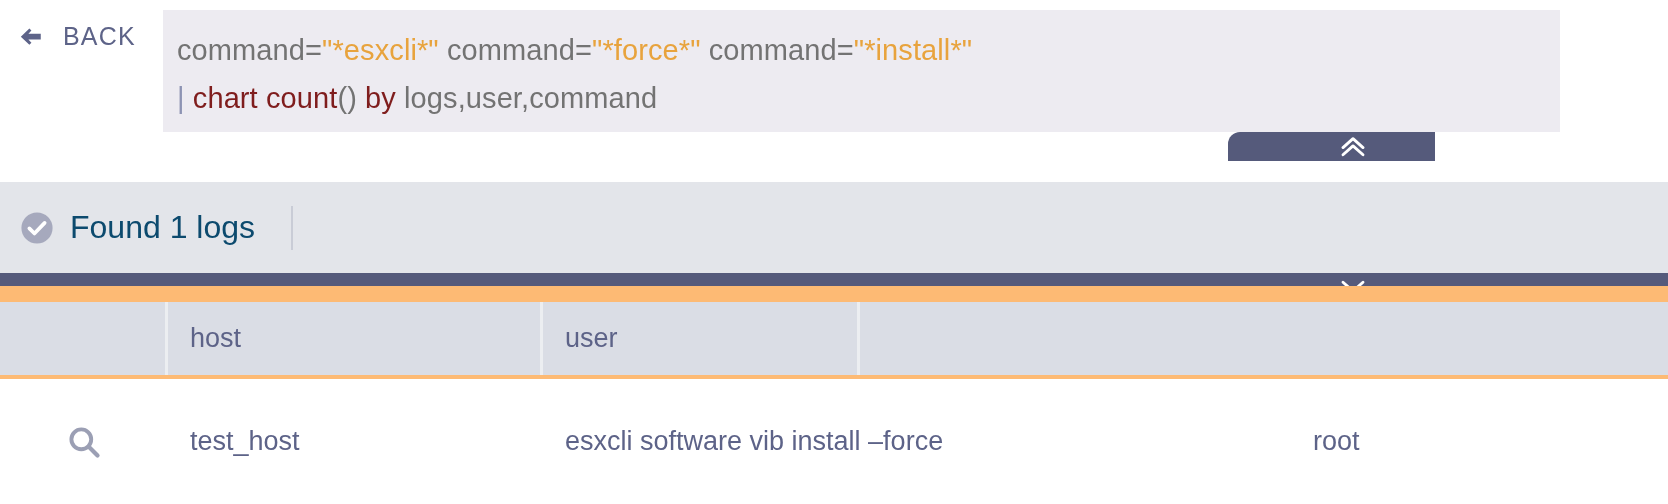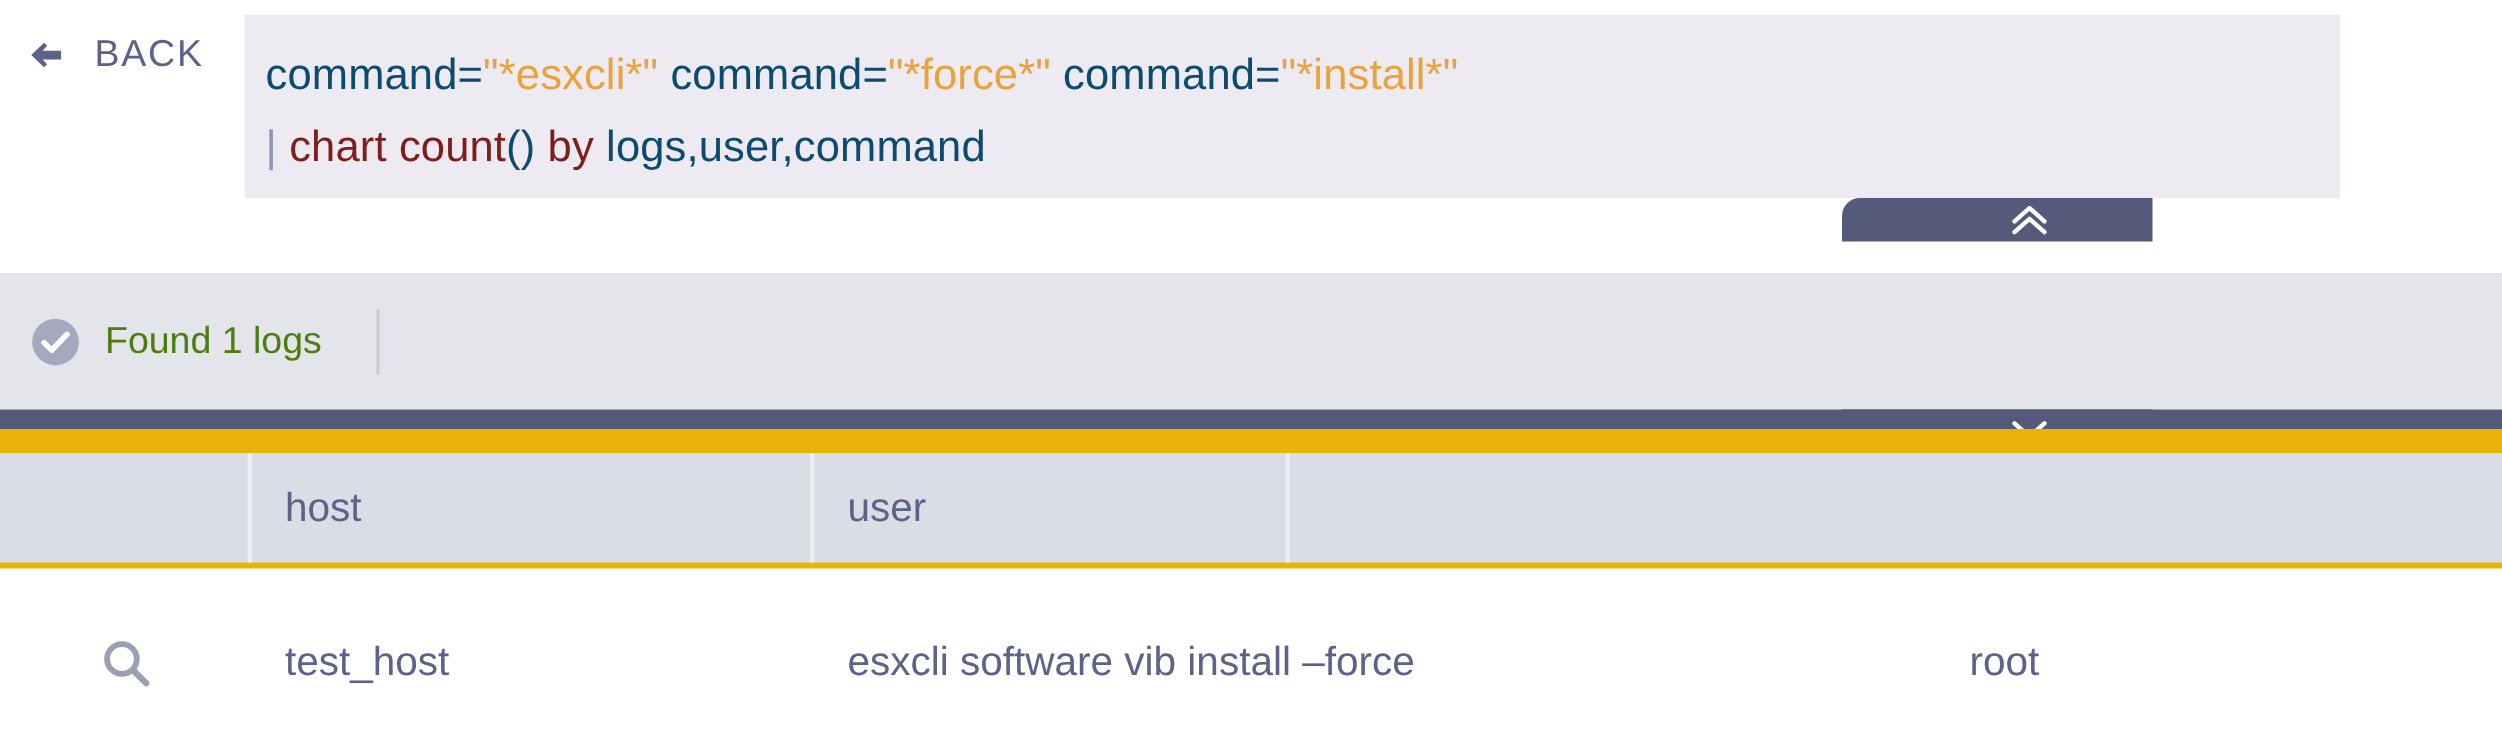--- a/index.html
+++ b/index.html
@@ -56,21 +56,21 @@
     background: #edebf1;
     padding: 16px 18px 0 14px;
   }
   .query-line {
     font-size: 29px;
     line-height: 48px;
     white-space: pre;
     font-weight: 400;
     letter-spacing: 0.1px;
   }
-  .tok-plain   { color: #0c4a6e; }
+  .tok-plain   { color: #737373; }
   .tok-string  { color: #e8a33d; }
   .tok-func    { color: #7f1d1d; }
   .tok-pipe    { color: #8d93b3; }
 
   
   .chev-btn {
     position: absolute;
     background: #555a7b;
     display: flex;
     align-items: center;
@@ -102,22 +102,22 @@
     display: flex;
     align-items: center;
   }
   .status-check {
     margin-left: 20px;
     width: 34px; height: 34px;
     display: block;
   }
   .status-text {
     margin-left: 16px;
-    font-size: 25px;
-    color: #4d7c0f;
+    font-size: 32px;
+    color: #0c4a6e;
     font-weight: 400;
   }
   .status-divider {
     margin-left: 36px;
     width: 2px;
     height: 44px;
     background: #c9ccd6;
   }
 
   
@@ -128,21 +128,21 @@
     height: 13px;
     background: #555a7b;
   }
 
   
   .table-wrap {
     position: absolute;
     left: 0; top: 286px;
     width: 1668px;
     height: 218px;
-    background: #eab308;
+    background: #fdba74;
   }
   .thead {
     position: absolute;
     left: 0; top: 16px;
     width: 1668px;
     height: 73px;
     display: flex;
     background: #dadde5;
   }
   .th {

